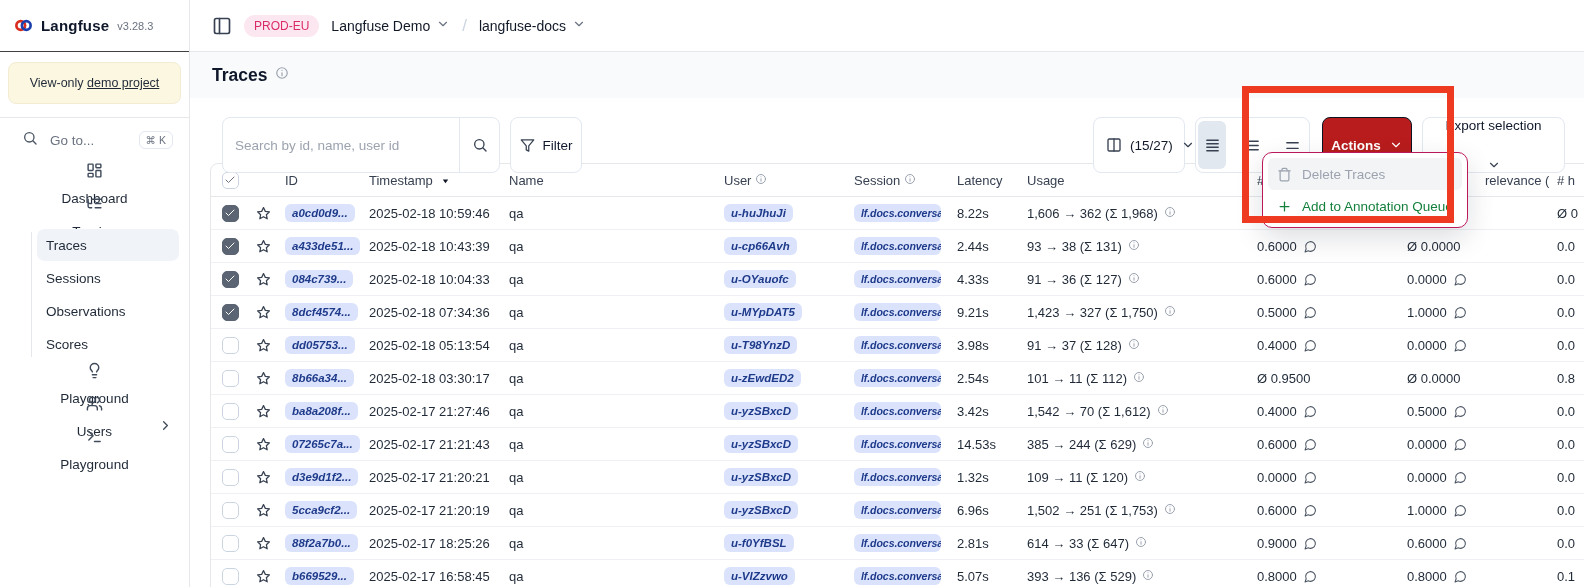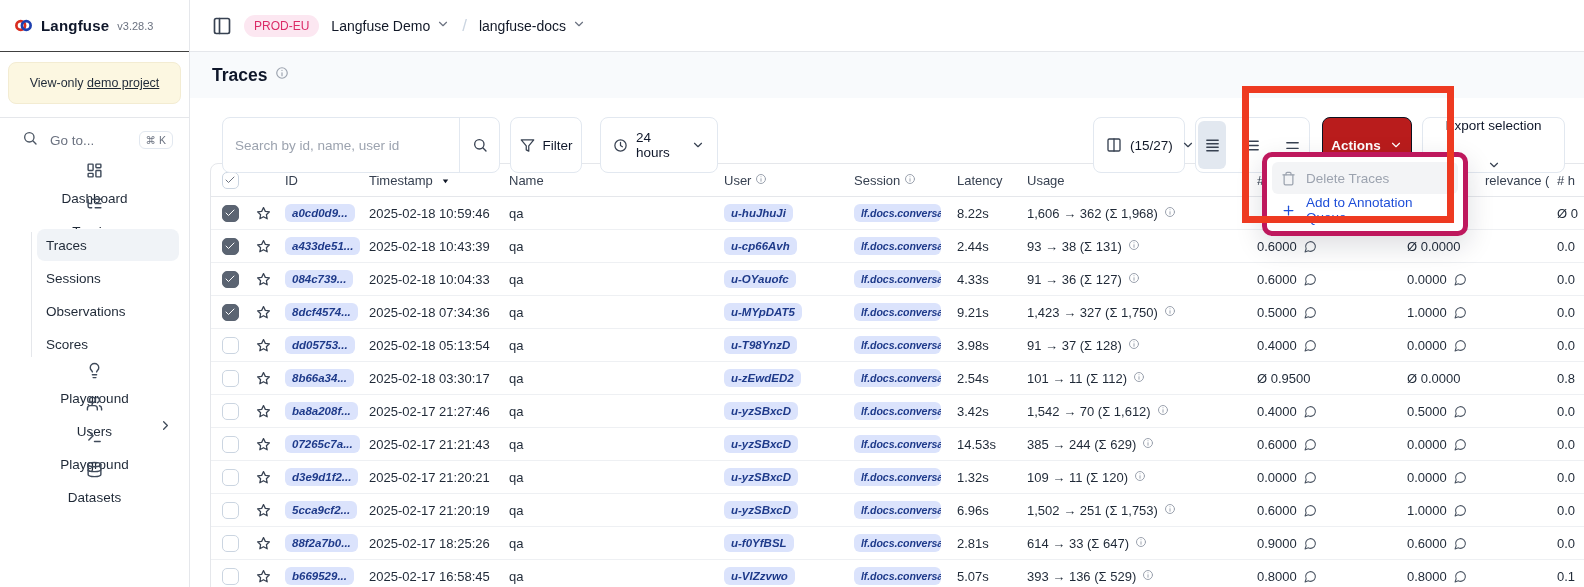--- a/index.html
+++ b/index.html
@@ -73,24 +73,24 @@
   .cb.checked { background:#5b6472; border-color:#5b6472; color:#fff; }
   .cb.headck { color:#6b7280; }
   .star { color:#374151; cursor:pointer; display:flex; }
   .badge { background:#dbe3fc; color:#1e3a8a; font-weight:700; font-size:11.5px; padding:3px 7px; border-radius:6px; white-space:nowrap; cursor:pointer;font-style:italic; }
   .badge.sess { font-size:10.6px; letter-spacing:-.1px; max-width:96px; overflow:hidden; }
   .usage .info { margin-left:2px; }
   .cmt { color:#4b5563; margin-left:3px; }
   .sort { color:#111827; display:flex; margin-left:2px; }
 
   
-  .menu { position:absolute; left:1262px; top:152px; width:206px; background:#fff; border:5px solid #be185d;
+  .menu { position:absolute; left:1262px; top:152px; width:206px; background:#fff; border:1px solid #be185d;
           border-radius:10px; box-shadow:0 10px 28px rgba(15,23,42,.14); padding:5px; z-index:40; }
   .menu-item { height:32px; display:flex; align-items:center; gap:10px; padding:0 9px; border-radius:6px;
-               font-size:13.5px; color:#1d4ed8; cursor:pointer; }
+               font-size:13.5px; color:#15803d; cursor:pointer; }
   .menu-item.disabled { background:#f3f4f6; color:#9ca3af; }
   .menu-item .ic { color:currentColor; }
   .redbox { position:absolute; left:1242px; top:86px; width:212px; height:137px; border:7px solid #ee3a21; z-index:60; pointer-events:none; }
 </style>
 </head>
 <body>
 
 <div class="app">
 
   <aside class="sidebar">
@@ -175,28 +175,20 @@
           </svg>
           <span>Users</span>
         </div>
         <div class="nav-item">
           <svg class="ic " width="17" height="17" viewBox="0 0 24 24" fill="none" stroke="currentColor" stroke-width="2" stroke-linecap="round" stroke-linejoin="round">
             <path d="M4 17l6-6-6-6"></path>
             <path d="M12 19h8"></path>
           </svg>
           <span>Playground</span>
         </div>
-        <div class="nav-item">
-          <svg class="ic " width="17" height="17" viewBox="0 0 24 24" fill="none" stroke="currentColor" stroke-width="2" stroke-linecap="round" stroke-linejoin="round">
-            <ellipse cx="12" cy="5" rx="9" ry="3"></ellipse>
-            <path d="M3 5v14c0 1.7 4 3 9 3s9-1.3 9-3V5"></path>
-            <path d="M3 12c0 1.7 4 3 9 3s9-1.3 9-3"></path>
-          </svg>
-          <span>Datasets</span>
-        </div>
       </nav>
   </aside>
 
   <main class="main">
     <header class="topbar">
       <span class="panel-icon" id="panel-icon">
           <svg class="ic " width="20" height="20" viewBox="0 0 24 24" fill="none" stroke="currentColor" stroke-width="2" stroke-linecap="round" stroke-linejoin="round">
             <rect x="3" y="3" width="18" height="18" rx="2"></rect>
             <path d="M9 3v18"></path>
           </svg>
@@ -236,34 +228,20 @@
             </svg>
           </span>
       </div>
       <div class="btn b-filter">
         <span id="funnel-icon" style="display:flex">
             <svg class="ic " width="15" height="15" viewBox="0 0 24 24" fill="none" stroke="currentColor" stroke-width="2" stroke-linecap="round" stroke-linejoin="round">
               <path d="M22 3H2l8 9.5V19l4 2v-8.5z"></path>
             </svg>
           </span>
         <span>Filter</span>
-      </div>
-      <div class="btn b-time">
-        <span id="clock-icon" style="display:flex">
-            <svg class="ic " width="15" height="15" viewBox="0 0 24 24" fill="none" stroke="currentColor" stroke-width="2" stroke-linecap="round" stroke-linejoin="round">
-              <circle cx="12" cy="12" r="9"></circle>
-              <path d="M12 7v5l3 2"></path>
-            </svg>
-          </span>
-        <span>24 hours</span>
-        <span class="chev-sm" id="time-chev">
-            <svg class="ic " width="14" height="14" viewBox="0 0 24 24" fill="none" stroke="currentColor" stroke-width="2" stroke-linecap="round" stroke-linejoin="round">
-              <path d="M6 9l6 6 6-6"></path>
-            </svg>
-          </span>
       </div>
       <div class="btn b-cols">
         <span id="cols-icon" style="display:flex">
             <svg class="ic " width="16" height="16" viewBox="0 0 24 24" fill="none" stroke="currentColor" stroke-width="2" stroke-linecap="round" stroke-linejoin="round">
               <rect x="3" y="3" width="18" height="18" rx="2"></rect>
               <path d="M12 3v18"></path>
             </svg>
           </span>
         <span class="cnt">(15/27)</span>
         <span class="chev-sm" id="cols-chev">

